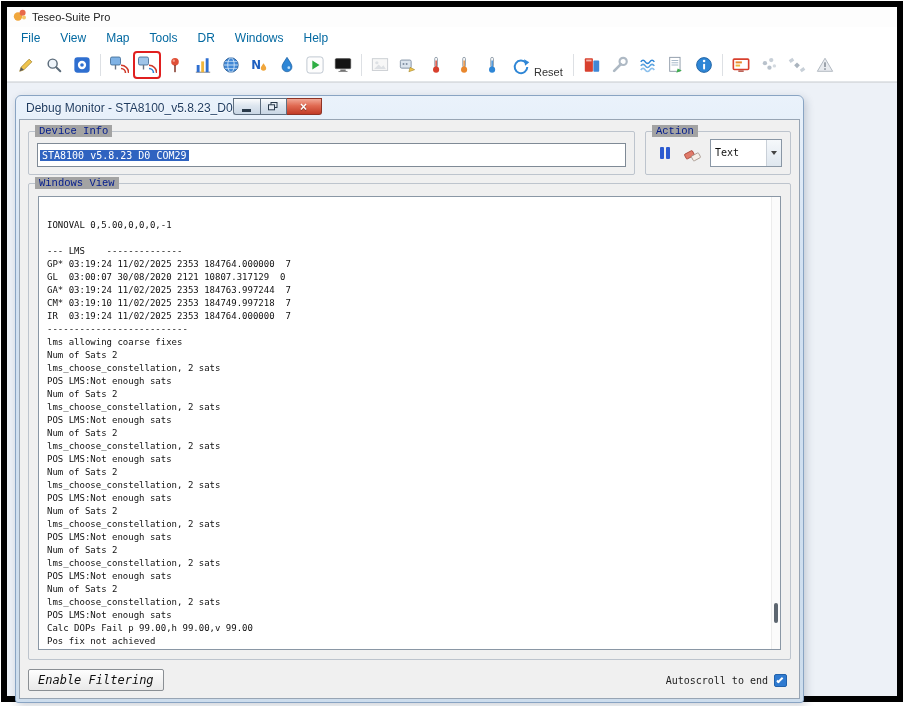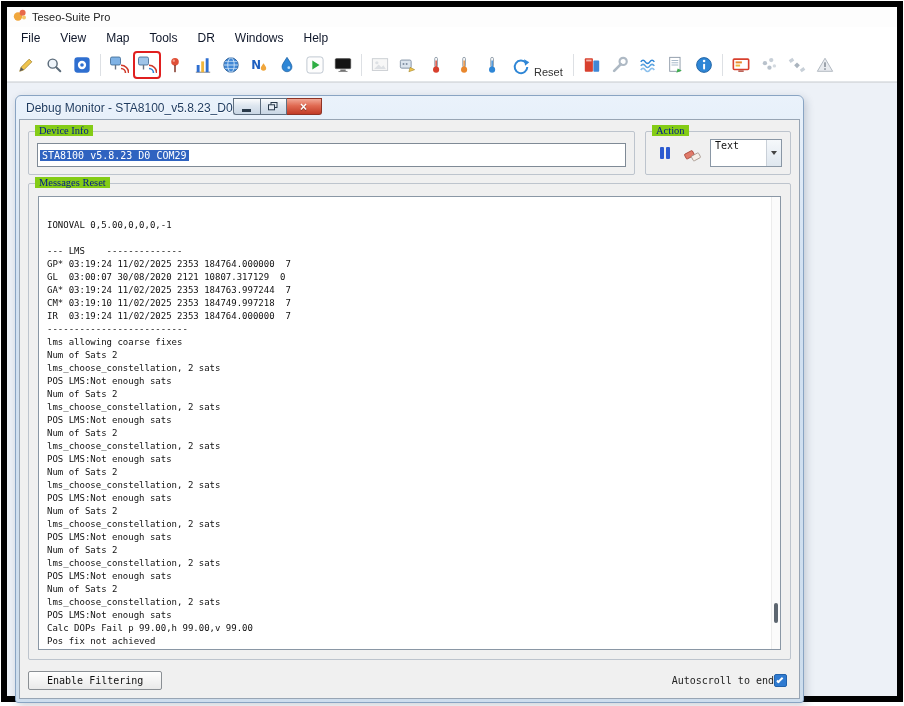--- a/index.html
+++ b/index.html
@@ -9,21 +9,21 @@
   .app { width:902px; height:701px; margin:1px; border:6px solid #000000; background:#fff;
          display:flex; flex-direction:column; }
 
   
   .titlebar { height:20px; display:flex; align-items:center; gap:5px; padding:0 6px;
               background:#fdfdfd; flex:0 0 auto; }
   .app-title { font-size:11px; color:#222; }
 
   
   .menubar { height:21px; display:flex; align-items:center; padding-left:4px; background:#ffffff;
-             font-size:12px; color:#0f172a; flex:0 0 auto; }
+             font-size:12px; color:#0369a1; flex:0 0 auto; }
   .menu-item { padding:2px 10px; cursor:default; }
 
   
   .toolbar { height:34px; display:flex; align-items:center; gap:2px; padding:0 6px;
              background:#ffffff; border-bottom:1px solid #e2e5e8; flex:0 0 auto; }
   .tb { width:26px; height:26px; display:flex; align-items:center; justify-content:center;
         border-radius:3px; cursor:default; }
   .tb.boxed { outline:2px solid #e01f1f; outline-offset:-1px; }
   .tb-sep { width:1px; height:22px; background:#dde0e4; margin:0 3px; }
   .tb-reset { display:flex; align-items:flex-end; gap:4px; padding:0 5px; height:26px; font-size:11px; color:#333; }
@@ -50,56 +50,56 @@
                   color:#fff; font-size:12px; font-weight:bold; text-shadow:0 1px 1px rgba(0,0,0,.4); }
   .minbar { width:9px; height:3px; background:#2a3a4a; margin-top:7px; }
 
   
   .dbg-client { flex:1; background:#f0f0f0; border:1px solid #98a5b4; display:flex;
                 flex-direction:column; gap:8px; padding:11px 8px 6px 8px; overflow:hidden; }
 
   .row-top { display:flex; gap:10px; flex:0 0 auto; }
   .groupbox { position:relative; border:1px solid #bdc4cd; border-radius:2px;
               padding:11px 8px 7px 8px; background:#f0f0f0; }
-  .gb-label { position:absolute; top:-7px; left:6px; background:#84cc16; padding:0 4px;
-              font-family:Liberation Serif, serif; font-size:10.5px; color:#001a8c; }
+  .gb-label { position:absolute; top:-7px; left:6px; background:#a3a3a3; padding:0 4px;
+              font-family:Liberation Mono, monospace; font-size:10.5px; color:#001a8c; }
 
   .gb-device { flex:1; }
   .device-input { height:24px; background:#fff; border:1px solid #7f8a96; display:flex;
                   align-items:center; padding:8px 2px; font-family:"DejaVu Sans Mono", monospace;
                   font-size:10px; cursor:text; }
   .device-input .sel { background:#2f63c0; color:#fff; padding:0 2px; white-space:pre; }
 
   .gb-action { width:146px; }
   .action-row { display:flex; align-items:center; gap:6px; height:19px; }
   .icon-btn { width:22px; height:20px; display:flex; align-items:center; justify-content:center;
               gap:2px; cursor:default; }
   .pbar { width:4px; height:12px; background:#2d5bd0; border-radius:1px; }
   .combo { flex:1; height:28px; background:#fff; border:1px solid #8a97a5; display:flex;
-           align-items:flex-start; cursor:default; }
+           align-items:center; cursor:default; }
   .combo-text { flex:1; padding-left:4px; font-family:"DejaVu Sans Mono", monospace; font-size:10px; color:#111; }
   .combo-arrow { width:15px; height:100%; border-left:1px solid #c9d0d8; display:flex;
                  align-items:center; justify-content:center; background:linear-gradient(#f5f8fb,#dfe7ef); }
   .tri-down { width:0; height:0; border-left:3.5px solid transparent; border-right:3.5px solid transparent;
               border-top:4px solid #444; }
 
   .gb-messages { flex:1; display:flex; padding:12px 9px 9px 9px; min-height:0; }
   .msg-area { position:relative; flex:1; background:#fff; border:1px solid #8a97a5; overflow:hidden; }
   .msg-pre { margin:0; padding:22px 14px 4px 8px; font-family:"DejaVu Sans Mono", monospace;
              font-size:9px; line-height:13px; color:#101010; white-space:pre; }
   .msg-scrollbar { position:absolute; right:0; top:0; bottom:0; width:9px; background:#fbfbfb;
                    border-left:1px solid #ececec; }
   .msg-thumb { position:absolute; right:2px; bottom:26px; width:4px; height:20px;
                background:#5d6670; border-radius:2px; }
 
   .footer { flex:0 0 auto; height:24px; display:flex; align-items:center; justify-content:space-between; }
-  .btn-filter { font-family:"DejaVu Sans Mono", monospace; font-size:10px; color:#111;
+  .btn-filter { font-family:"DejaVu Sans Mono", monospace; font-size:12px; color:#111;
                 background:linear-gradient(#fefefe,#e9e9e9); border:1px solid #8a8f94;
-                border-radius:2px; padding:3px 18px; cursor:default; }
-  .autoscroll { display:flex; align-items:center; font-family:"DejaVu Sans Mono", monospace;
+                border-radius:2px; padding:3px 9px; cursor:default;font-style:italic; }
+  .autoscroll { display:flex; align-items:center; gap:6px; font-family:"DejaVu Sans Mono", monospace;
                 font-size:10px; color:#222; padding-right:4px; }
   .checkbox { width:13px; height:13px; background:#2f7ad0; border:1px solid #2262ab; border-radius:2px;
               display:flex; align-items:center; justify-content:center; cursor:default; }
   .checkmark { width:7px; height:3px; border-left:2px solid #fff; border-bottom:2px solid #fff;
                transform:rotate(-45deg) translate(0,-1px); }
 </style>
 </head>
 <body>
 
 <div class="app">
@@ -372,21 +372,21 @@
                 <span class="combo-text">Text</span>
                 <span class="combo-arrow">
                     <span class="tri-down"></span>
                   </span>
               </span>
             </div>
           </div>
         </div>
 
         <div class="groupbox gb-messages">
-          <span class="gb-label">Messages Reset</span>
+          <span class="gb-label">Windows View</span>
           <div class="msg-area">
             <pre class="msg-pre">IONOVAL 0,5.00,0,0,0,-1
 
 --- LMS    --------------
 GP* 03:19:24 11/02/2025 2353 184764.000000  7
 GL  03:00:07 30/08/2020 2121 10807.317129  0
 GA* 03:19:24 11/02/2025 2353 184763.997244  7
 CM* 03:19:10 11/02/2025 2353 184749.997218  7
 IR  03:19:24 11/02/2025 2353 184764.000000  7
 --------------------------

